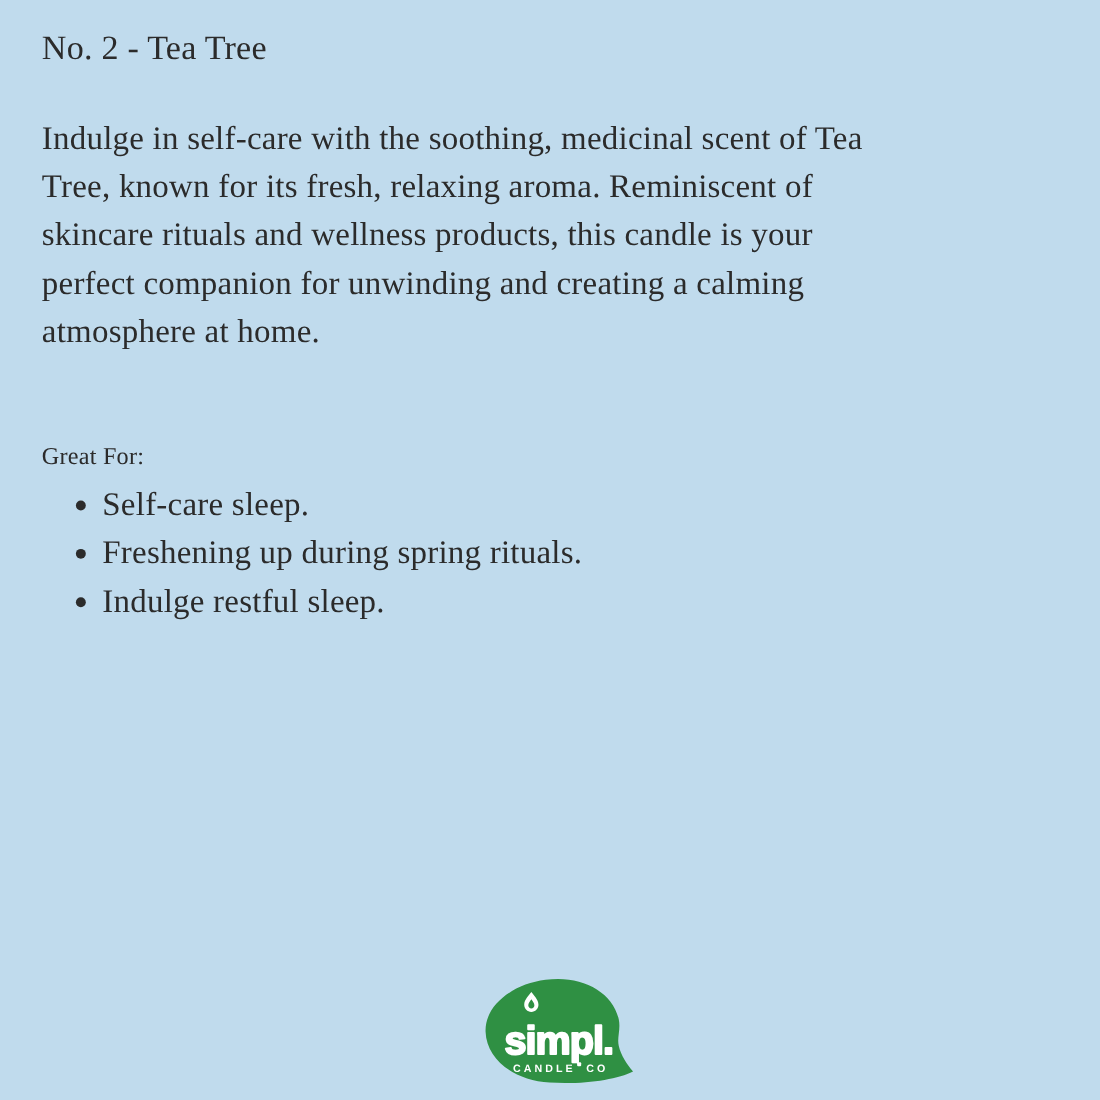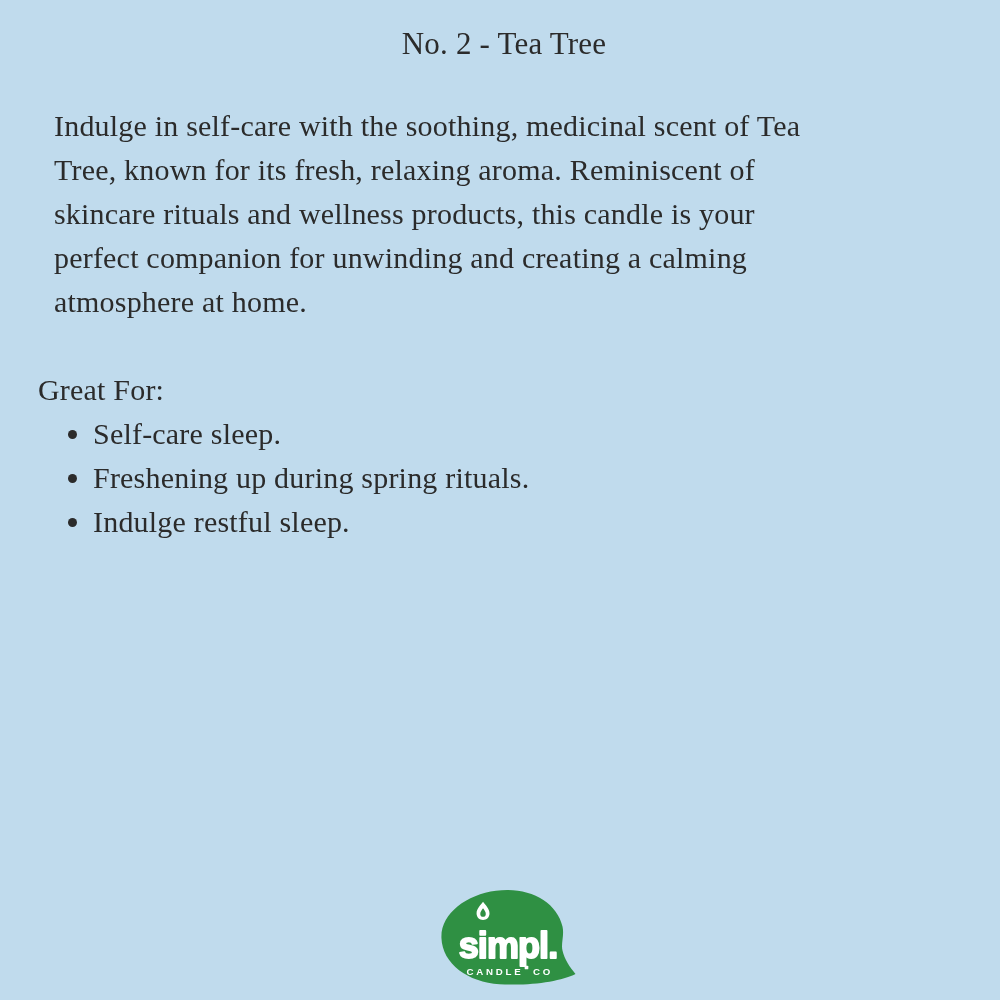--- a/index.html
+++ b/index.html
@@ -22,29 +22,28 @@
     right: 30px;
     font-size: 30px;
     line-height: 44px;
     letter-spacing: 0.2px;
   }
   .title {
     margin: 0 0 38px 0;
     font-size: 31px;
     font-weight: normal;
     line-height: 44px;
-    text-align: center;
   }
   .description {
-    margin: 16px;
+    margin: 0;
     white-space: pre-line;
   }
   .great-for-heading {
-    margin: 44px 0 0 0;
-    font-size: 30px;
+    margin: 69px 0 0 0;
+    font-size: 22px;
     font-weight: normal;
     line-height: 44px;
   }
   ul.great-for-list {
     margin: 0;
     padding-left: 55px;
     list-style: disc;
   }
   ul.great-for-list li {
     line-height: 44px;

